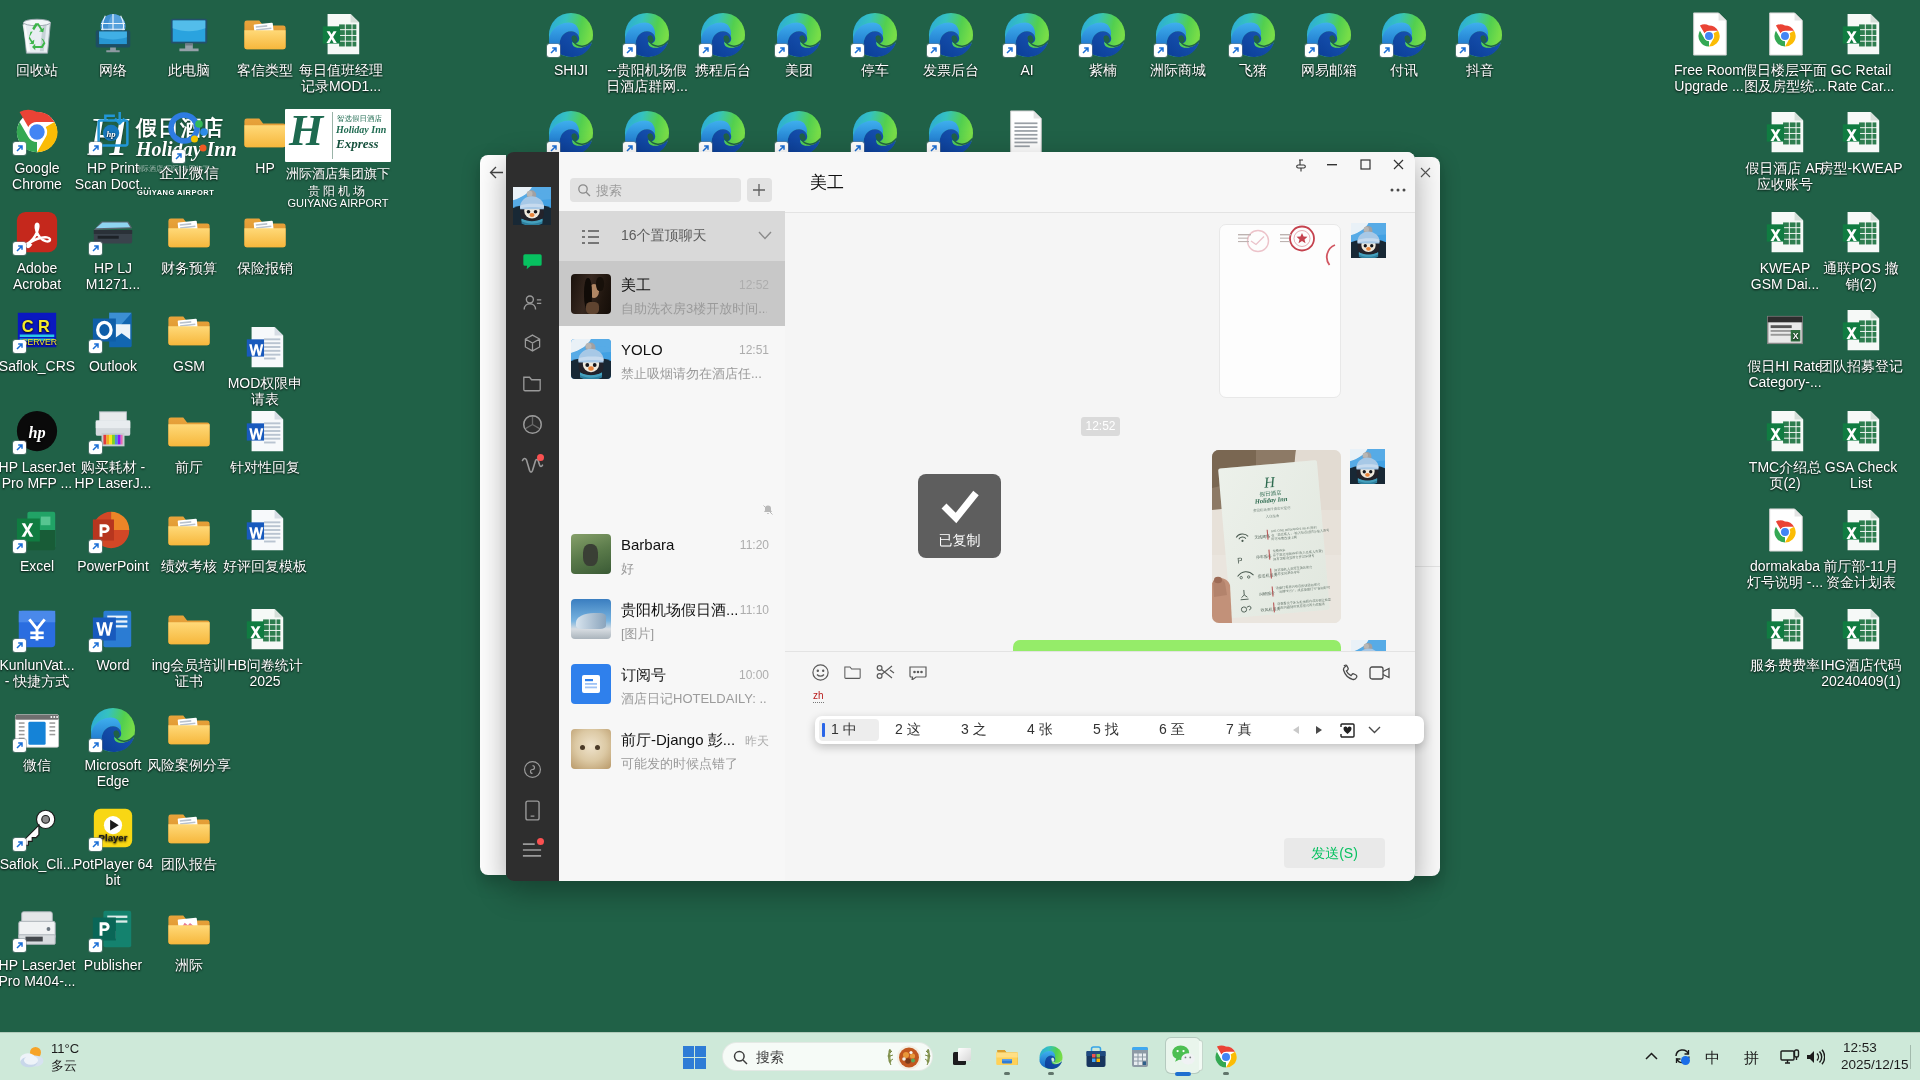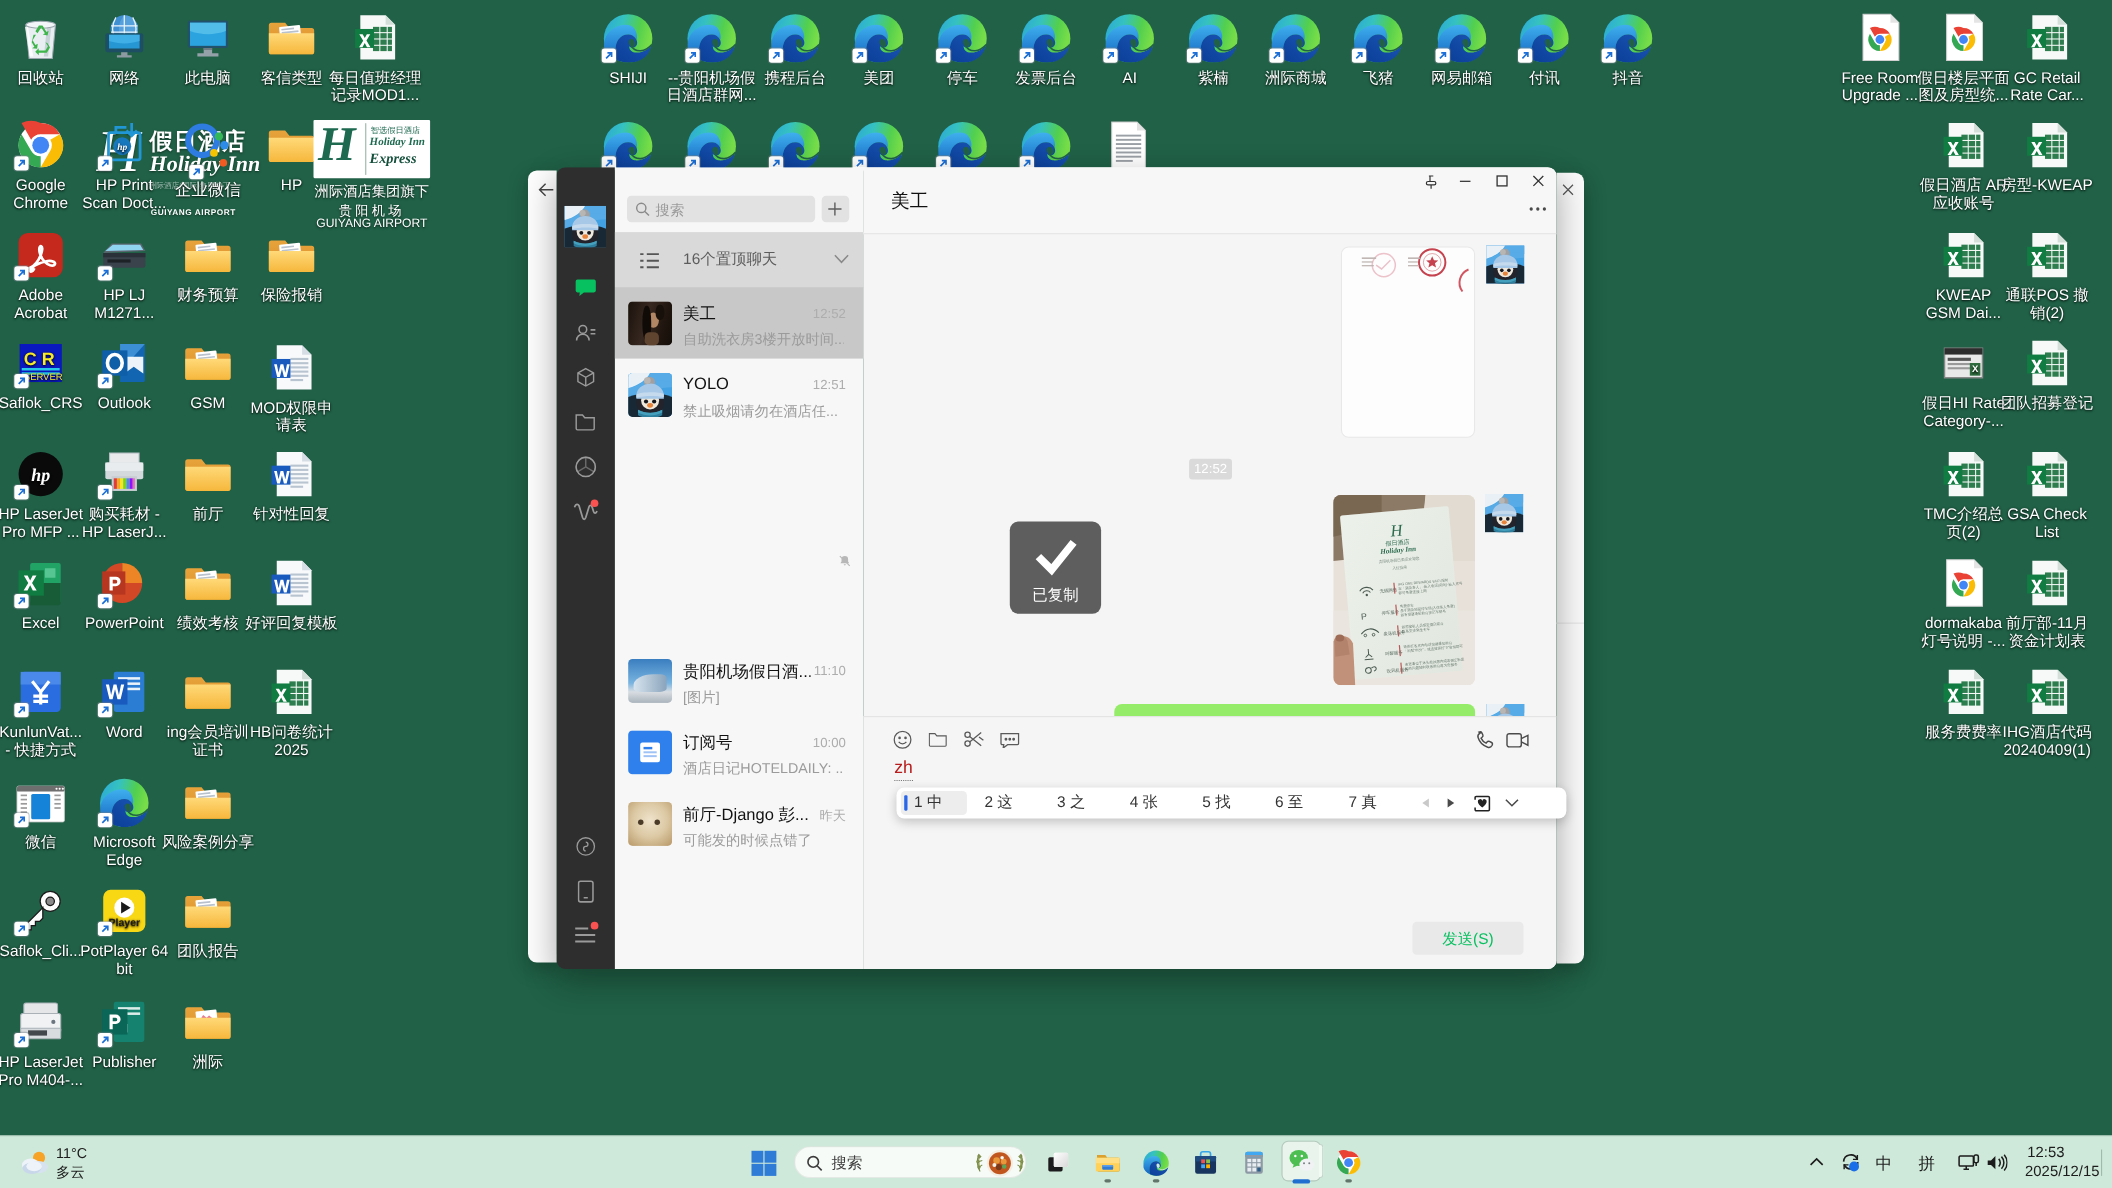--- a/index.html
+++ b/index.html
@@ -555,21 +555,21 @@
     <div class="lb">Outlook</div>
   </div>
 <div class="di" style="left:141px;top:307px">
     <div class="ic">
       <svg class="g">
         <use href="#folderd"></use>
       </svg>
     </div>
     <div class="lb">GSM</div>
   </div>
-<div class="di" style="left:217px;top:311px">
+<div class="di" style="left:217px;top:324px">
     <div class="ic">
       <svg class="g">
         <use href="#word"></use>
       </svg>
     </div>
     <div class="lb">MOD权限申<br>请表</div>
   </div>
 <div class="di" style="left:-11px;top:408px">
     <div class="ic">
       <svg class="g">
@@ -1283,20 +1283,30 @@
         <div class="tm">12:52</div>
         <div class="t2">自助洗衣房3楼开放时间...</div>
     </div>
     <div class="cit" style="top:174px;">
       <div class="av"><svg width="40" height="40" viewBox="0 0 40 40">
             <use href="#penguin"></use>
           </svg></div>
       <div class="t1">YOLO</div>
         <div class="tm">12:51</div>
         <div class="t2">禁止吸烟请勿在酒店任...</div>
+    </div>
+    <div class="cit" style="top:369px;">
+      <div class="av">
+          <div style="width:40px;height:40px;background:linear-gradient(160deg,#86a06a 0%,#5a7a4a 50%,#3a5a35 100%)">
+            <div style="position:absolute;left:12px;top:10px;width:15px;height:22px;border-radius:40%;background:#3a3f35"></div>
+          </div>
+        </div>
+      <div class="t1">Barbara</div>
+        <div class="tm">11:20</div>
+        <div class="t2">好</div>
     </div>
     <div class="cit" style="top:434px;">
       <div class="av">
           <div style="width:40px;height:40px;background:linear-gradient(180deg,#3a7ec0 0%,#79b4e0 55%,#d8dde2 75%,#aab4bc 100%)">
             <div style="position:absolute;left:5px;top:14px;width:30px;height:16px;background:linear-gradient(90deg,#d8e4ee,#8aa4bc);border-radius:60% 20% 20% 20%"></div>
           </div>
         </div>
       <div class="t1">贵阳机场假日酒...</div>
         <div class="tm">11:10</div>
         <div class="t2">[图片]</div>
@@ -1485,21 +1495,21 @@
           <circle cx="9" cy="7" r=".7" fill="#5a5a5a"></circle>
           <circle cx="12.5" cy="7" r=".7" fill="#5a5a5a"></circle>
         </svg>
       <svg class="abs" style="left:556px;top:12px" width="17" height="17" viewBox="0 0 17 17" fill="none" stroke="#4a4a4a" stroke-width="1.3">
           <path d="M3.5 1.5 c1 -.5 2 -.5 2.5 .5 l1 2 c.4 .8 .2 1.6 -.6 2.2 l-1 .8 c1 2.2 2.4 3.6 4.6 4.6 l.8 -1 c.6 -.8 1.4 -1 2.2 -.6 l2 1 c1 .5 1 1.5 .5 2.5 -.8 1.5 -2.4 2.3 -4 1.8 -4.2 -1.3 -7.5 -4.6 -8.8 -8.8 -.5 -1.6 .3 -3.2 1.8 -4 Z"></path>
         </svg>
       <svg class="abs" style="left:584px;top:14px" width="21" height="14" viewBox="0 0 21 14" fill="none" stroke="#4a4a4a" stroke-width="1.3">
           <rect x="1" y="1" width="13" height="12" rx="2"></rect>
           <path d="M14 5.5 L20 2.5 V11.5 L14 8.5"></path>
         </svg>
-      <span class="abs" style="left:28px;top:38px;font-size:16px;color:#b91c1c;border-bottom:1.5px dotted #777;padding-bottom:1px">zh</span>
+      <span class="abs" style="left:28px;top:38px;font-size:10px;color:#b91c1c;border-bottom:1.5px dotted #777;padding-bottom:1px">zh</span>
 
       <div class="abs" style="left:499px;top:186px;width:101px;height:30px;background:#e9e9e9;border-radius:4px;text-align:center;line-height:30px;font-size:14px;color:#07c160">发送(S)</div>
     </div>
 </div>
 </div>
 
 <div class="abs" style="left:918px;top:474px;width:83px;height:84px;background:rgba(85,85,85,.95);border-radius:8px;z-index:30">
   <svg class="abs" style="left:20px;top:14px" width="44" height="36" viewBox="0 0 44 36">
       <path d="M6 18 L18 30 L38 5" stroke="#fff" stroke-width="7" fill="none"></path>
     </svg>

